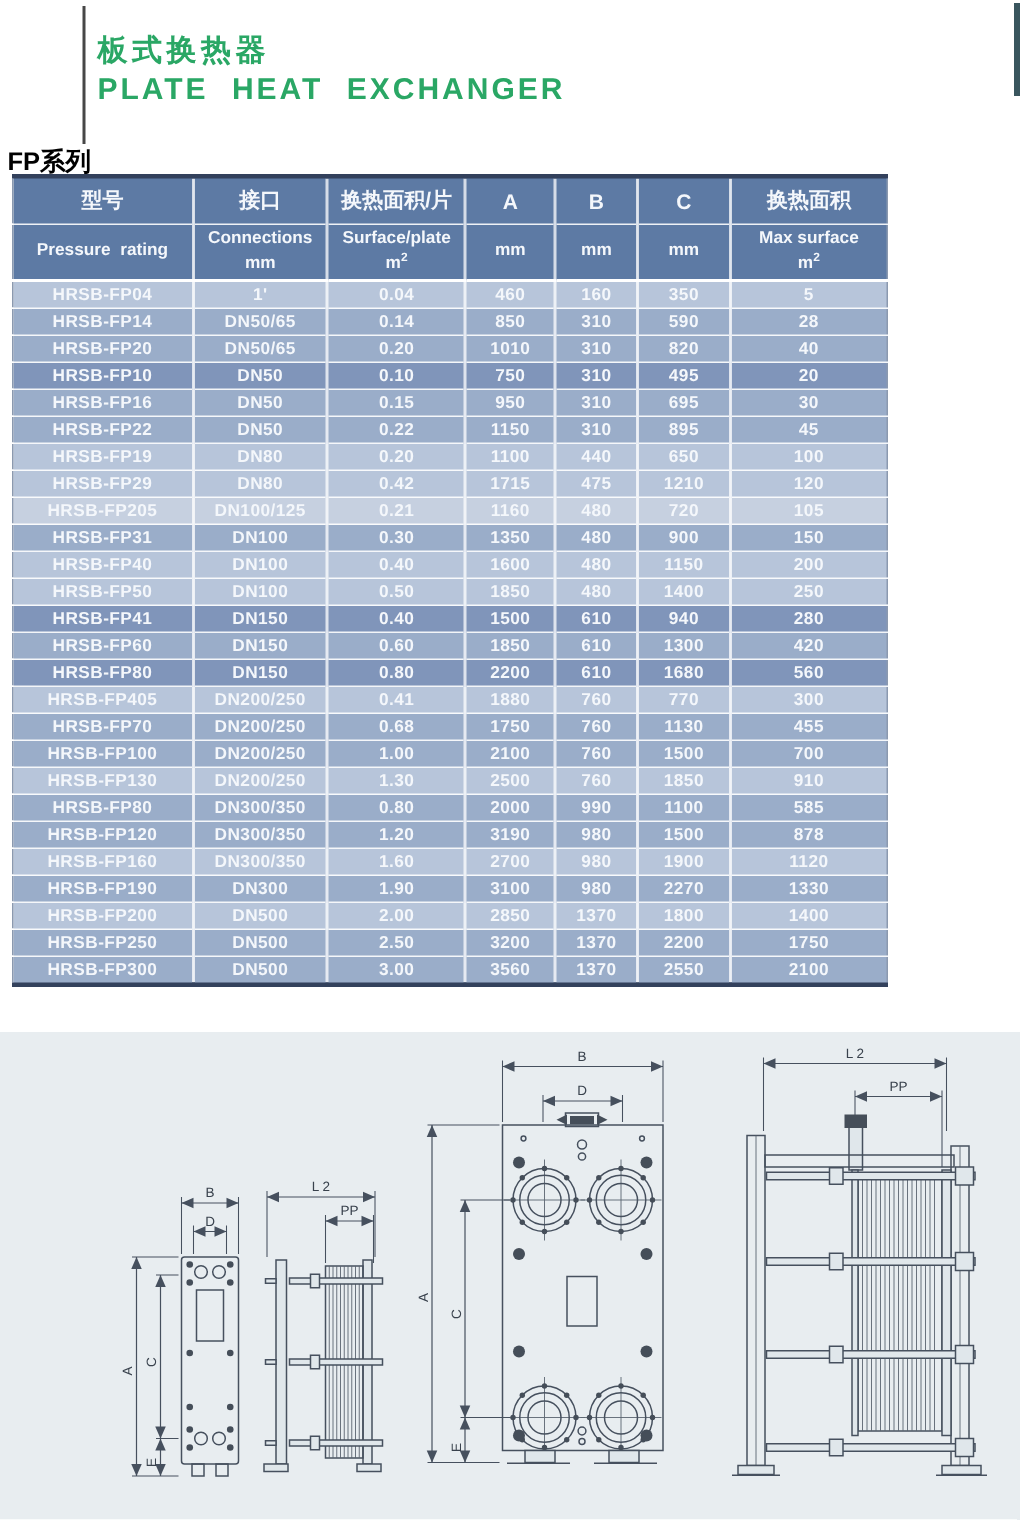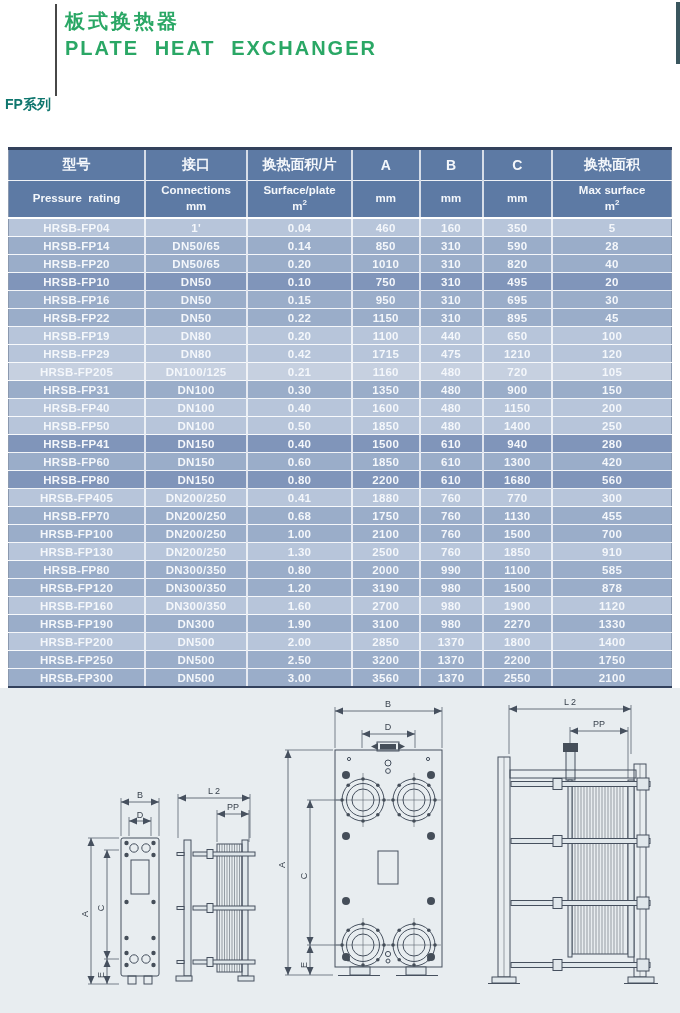--- a/index.html
+++ b/index.html
@@ -3,28 +3,28 @@
 <meta charset="utf-8">
 <style>
   html,body{margin:0;padding:0;}
   body{
     width:680px;height:1013px;position:relative;background:#ffffff;
     font-family:"Liberation Sans","DejaVu Sans",sans-serif;
     overflow:hidden;
   }
   
   .title-rule{position:absolute;left:55px;top:4px;width:2px;height:92px;background:#474747;}
-  .titles{position:absolute;left:65px;top:8px;}
+  .titles{position:absolute;left:65px;top:20px;}
   .title-zh{font-size:20px;font-weight:600;letter-spacing:3px;color:var(--green,#2aa765);}
   .title-en{font-size:20px;font-weight:bold;letter-spacing:2px;word-spacing:8px;color:var(--green,#2aa765);margin-top:2px;}
   .edge-sliver{position:absolute;right:0;top:2px;width:4px;height:62px;background:#3a565e;}
-  .series{position:absolute;left:5px;top:96px;font-size:14px;font-weight:bold;color:#0f766e;}
+  .series{position:absolute;left:5px;top:96px;font-size:17px;font-weight:bold;color:#000000;}
   
   table.spec{
-    position:absolute;left:8px;top:147px;width:664px;
+    position:absolute;left:8px;top:116px;width:584px;
     border-collapse:collapse;table-layout:fixed;
     border-top:3px solid var(--table-border,#33415c);
     border-bottom:3px solid var(--table-border,#33415c);
     border-left:1px solid #8b99af;border-right:1px solid #8b99af;
   }
   col.w1{width:20.6%}col.w2{width:15.4%}col.w3{width:15.8%}
   col.w4{width:10.2%}col.w5{width:9.5%}col.w6{width:10.5%}col.w7{width:18.0%}
   th,td{
     text-align:center;color:#f4f7fb;padding:0;
     border-left:2px solid rgba(255,255,255,.75);

